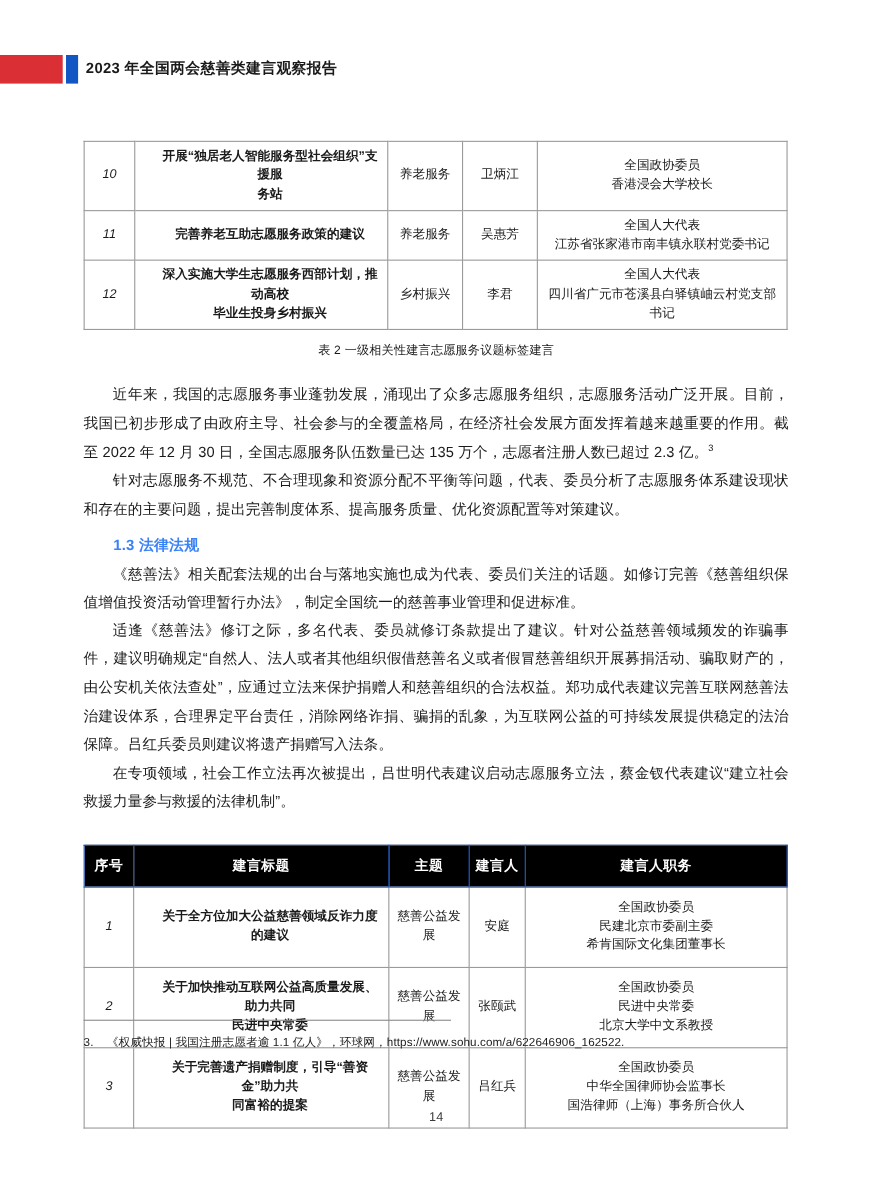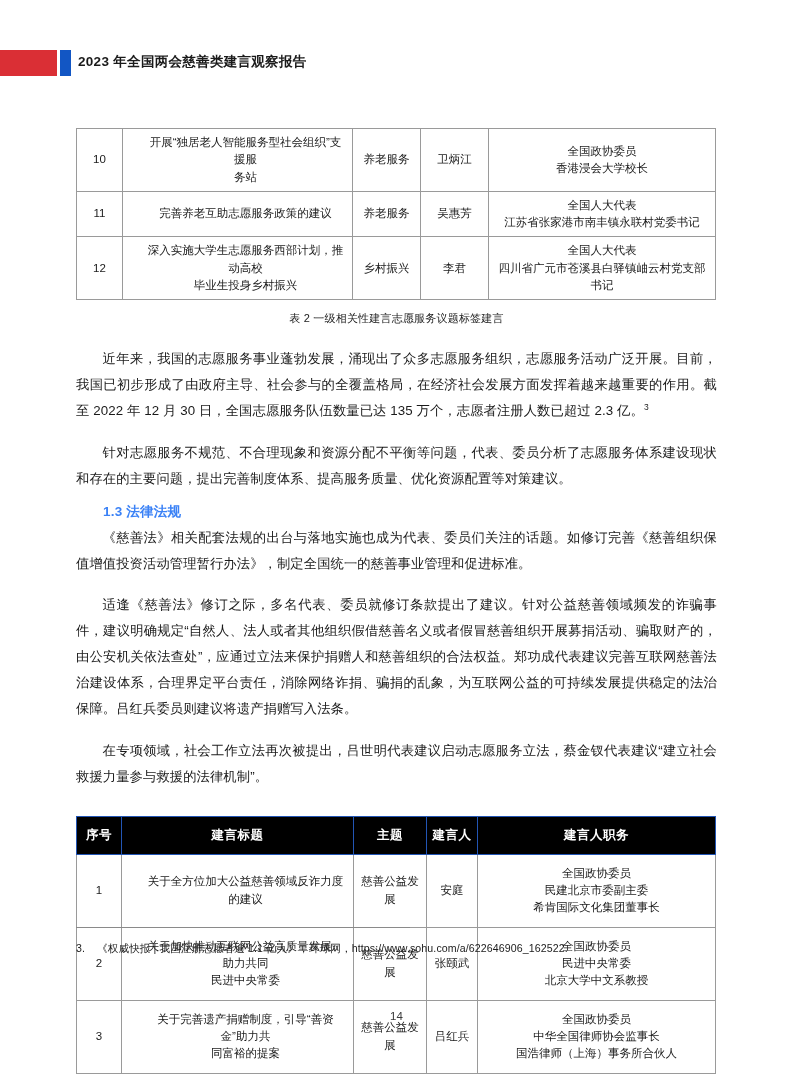--- a/index.html
+++ b/index.html
@@ -80,24 +80,26 @@
     text-align: center;
     vertical-align: middle;
     font-size: 11.5px;
     line-height: 1.5;
     color: #1a1a1a;
     padding: 5px 4px;
     font-weight: normal;
   }
   table.doc-table td.cell-idx {
     font-size: 11.5px;
+    font-style: italic;
   }
   table.doc-table td.cell-title {
     padding-left: 22px;
     padding-right: 6px;
+    font-weight: bold;
   }
   .cell-line { display: block; }
 
   
   .t1 col.c1 { width: 46px; }
   .t1 col.c2 { width: 230px; }
   .t1 col.c3 { width: 68px; }
   .t1 col.c4 { width: 68px; }
   .t1 col.c5 { width: 227px; }
 
@@ -133,21 +135,21 @@
   p.body {
     font-size: 13.3px;
     line-height: 1.95;
     text-align: justify;
     text-justify: inter-ideograph;
     margin: 0;
     text-indent: 2em;
     color: #1a1a1a;
     letter-spacing: 0.1px;
   }
-  p.body + p.body { margin-top: 16px; }
+  p.body + p.body { margin-top: 0px; }
 
   h3.section-heading {
     font-size: 13.5px;
     font-weight: bold;
     color: #3b82f6;
     margin: 11px 0 4px 0;
     text-indent: 2em;
     letter-spacing: 0.2px;
   }
 

